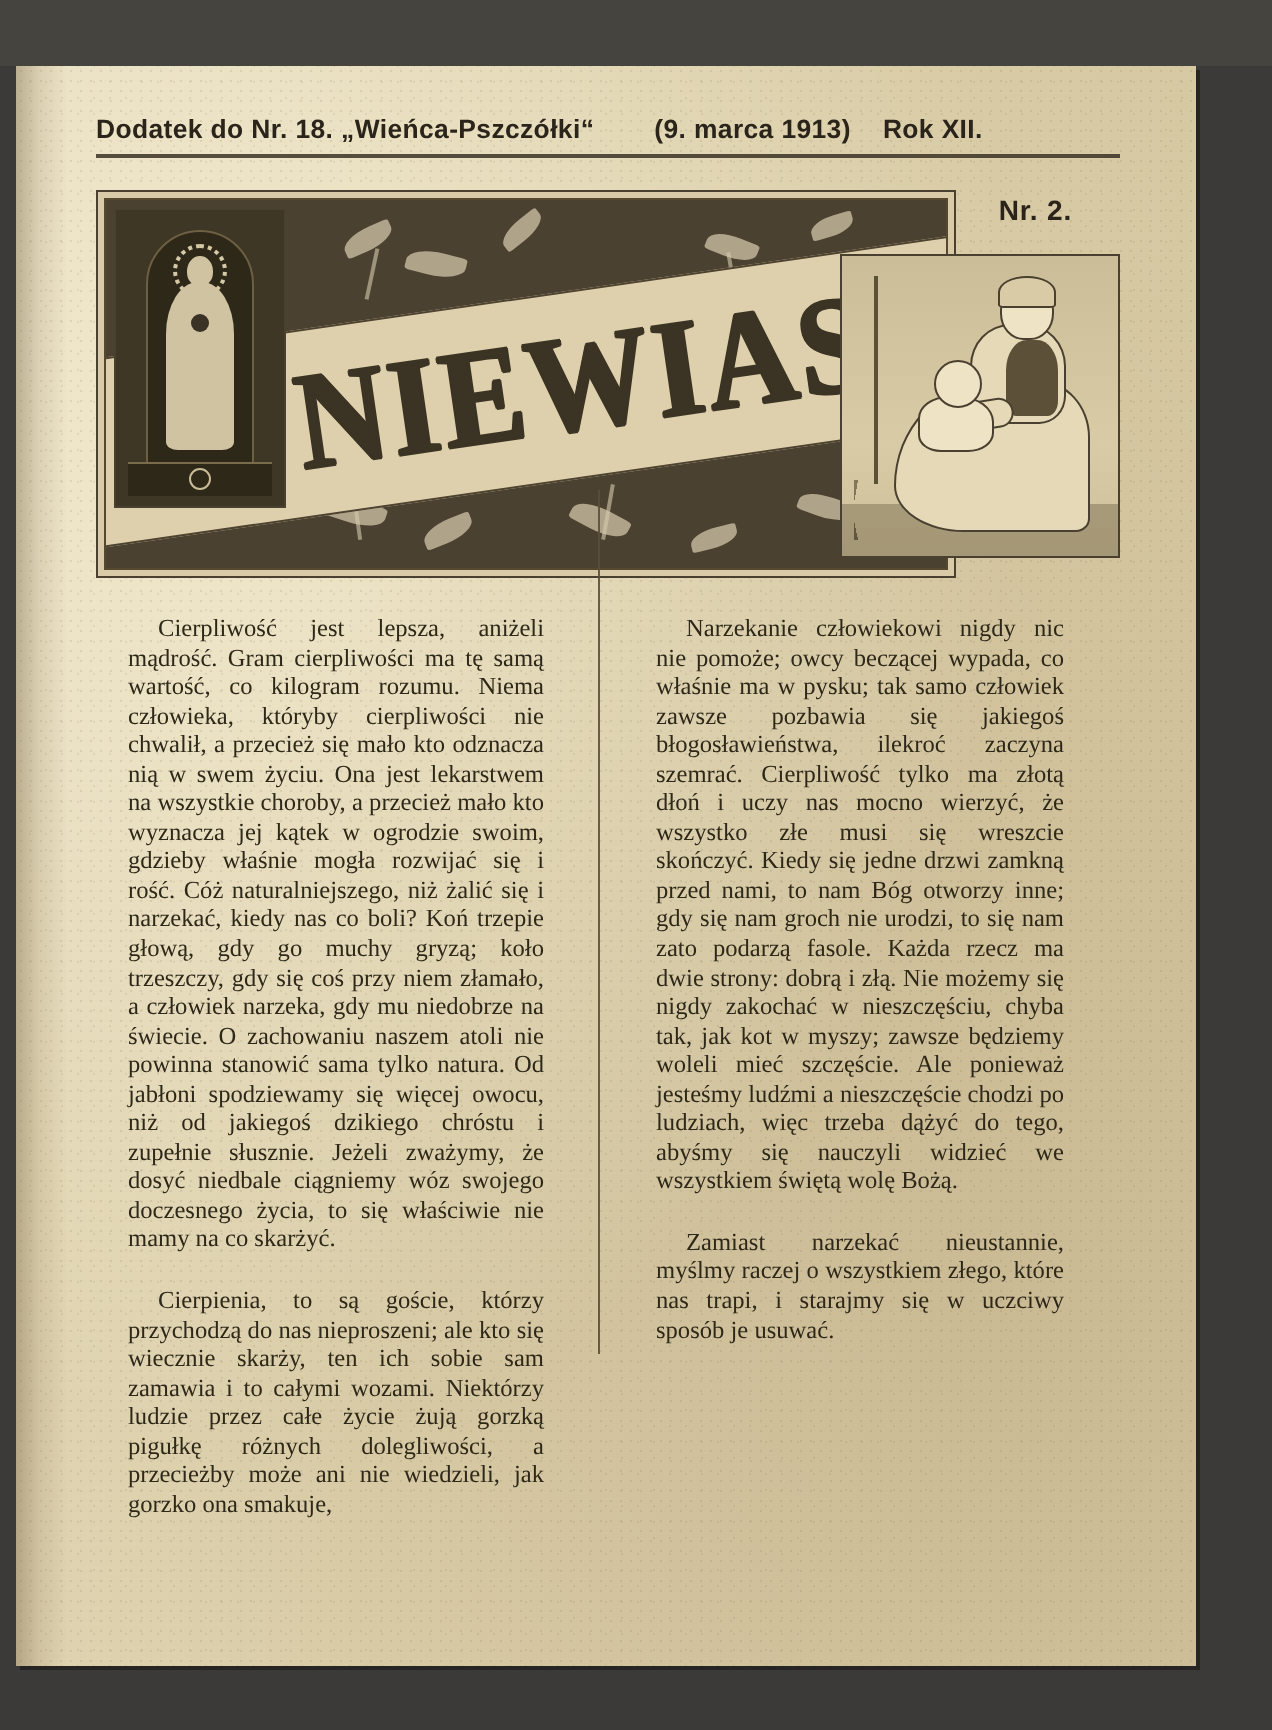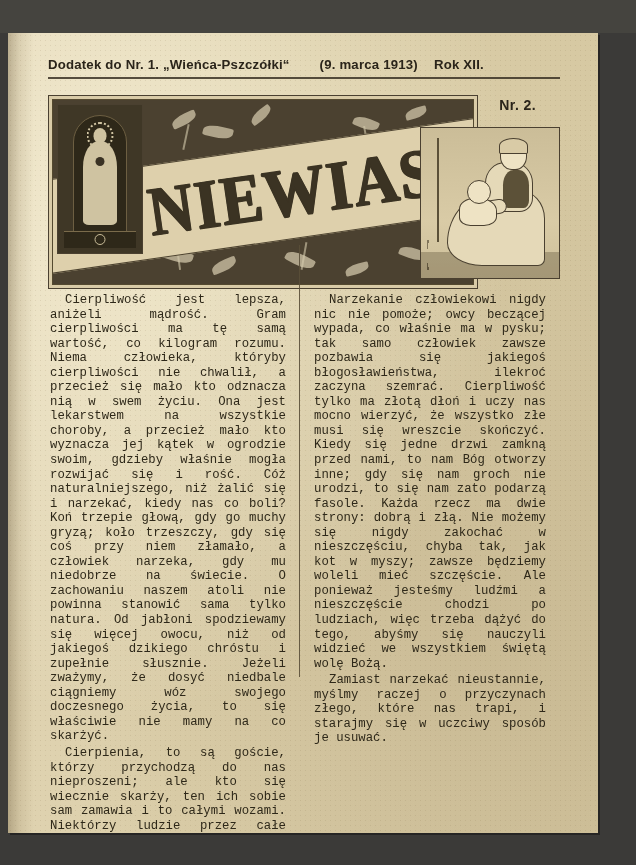--- a/index.html
+++ b/index.html
@@ -400,22 +400,22 @@
   .col-rule {
     position: absolute;
     left: 251px;
     top: -46px;
     width: 1.3px;
     height: 432px;
     background: #5a4f38;
     opacity: .9;
   }
   .col p {
-    margin: 2px;
-    font-family: Liberation Mono, monospace;
+    margin: 16px;
+    font-family: Liberation Serif, serif;
     font-size: 12.3px;
     line-height: 14.55px;
     color: #2e2819;
     text-align: justify;
     text-indent: 15px;
     hyphens: none;
   }
   .col p.no-indent { text-indent: 0; }
   .spaced {
     letter-spacing: 2.2px;
@@ -427,21 +427,21 @@
 <div id="scan">
   <div id="scan-top-band"></div>
 
   <div id="sheet">
     <div id="sheet-grain"></div>
     <div id="sheet-gutter"></div>
 
     <div id="page-inner">
 
       <div class="masthead-line">
-        <span class="ml-issue">Dodatek do Nr. 1. „Wieńca-Pszczółki“</span>
+        <span class="ml-issue">Dodatek do Nr. 18. „Wieńca-Pszczółki“</span>
         <span class="ml-date">(9. marca 1913)</span>
         <span class="ml-year">Rok XII.</span>
       </div>
       <div class="masthead-rule"></div>
 
       <div class="head-block">
 
         <div class="nr-label">Nr. 2.</div>
 
         <div class="banner">
@@ -501,19 +501,19 @@
       <div class="columns">
         <div class="col-rule"></div>
 
         <div class="col col-left">
           <p>Cierpliwość jest lepsza, aniżeli mądrość. Gram cierpliwości ma tę samą wartość, co kilogram rozumu. Niema człowieka, któryby cierpliwości nie chwalił, a przecież się mało kto odznacza nią w swem życiu. Ona jest lekarstwem na wszystkie choroby, a przecież mało kto wyznacza jej kątek w ogrodzie swoim, gdzieby właśnie mogła rozwijać się i rość. Cóż naturalniejszego, niż żalić się i narzekać, kiedy nas co boli? Koń trzepie głową, gdy go muchy gryzą; koło trzeszczy, gdy się coś przy niem złamało, a człowiek narzeka, gdy mu niedobrze na świecie. O zachowaniu naszem atoli nie powinna stanowić sama tylko natura. Od jabłoni spodziewamy się więcej owocu, niż od jakiegoś dzikiego chróstu i zupełnie słusznie. Jeżeli zważymy, że dosyć niedbale ciągniemy wóz swojego doczesnego życia, to się właściwie nie mamy na co skarżyć.</p>
           <p>Cierpienia, to są goście, którzy przychodzą do nas nieproszeni; ale kto się wiecznie skarży, ten ich sobie sam zamawia i to całymi wozami. Niektórzy ludzie przez całe życie żują gorzką pigułkę różnych dolegliwości, a przecieżby może ani nie wiedzieli, jak gorzko ona smakuje,</p>
         </div>
 
         <div class="col col-right">
           <p>Narzekanie człowiekowi nigdy nic nie pomoże; owcy beczącej wypada, co właśnie ma w pysku; tak samo człowiek zawsze pozbawia się jakiegoś błogosławieństwa, ilekroć zaczyna szemrać. Cierpliwość tylko ma złotą dłoń i uczy nas mocno wierzyć, że wszystko złe musi się wreszcie skończyć. Kiedy się jedne drzwi zamkną przed nami, to nam Bóg otworzy inne; gdy się nam groch nie urodzi, to się nam zato podarzą fasole. Każda rzecz ma dwie strony: dobrą i złą. Nie możemy się nigdy zakochać w nieszczęściu, chyba tak, jak kot w myszy; zawsze będziemy woleli mieć szczęście. Ale ponieważ jesteśmy ludźmi a nieszczęście chodzi po ludziach, więc trzeba dążyć do tego, abyśmy się nauczyli widzieć we wszystkiem świętą wolę Bożą.</p>
-          <p>Zamiast narzekać nieustannie, myślmy raczej o przyczynach złego, które nas trapi, i starajmy się w uczciwy sposób je usuwać.</p>
+          <p>Zamiast narzekać nieustannie, myślmy raczej o wszystkiem złego, które nas trapi, i starajmy się w uczciwy sposób je usuwać.</p>
         </div>
       </div>
 
     </div>
   </div>
 </div>
 
 </body></html>

